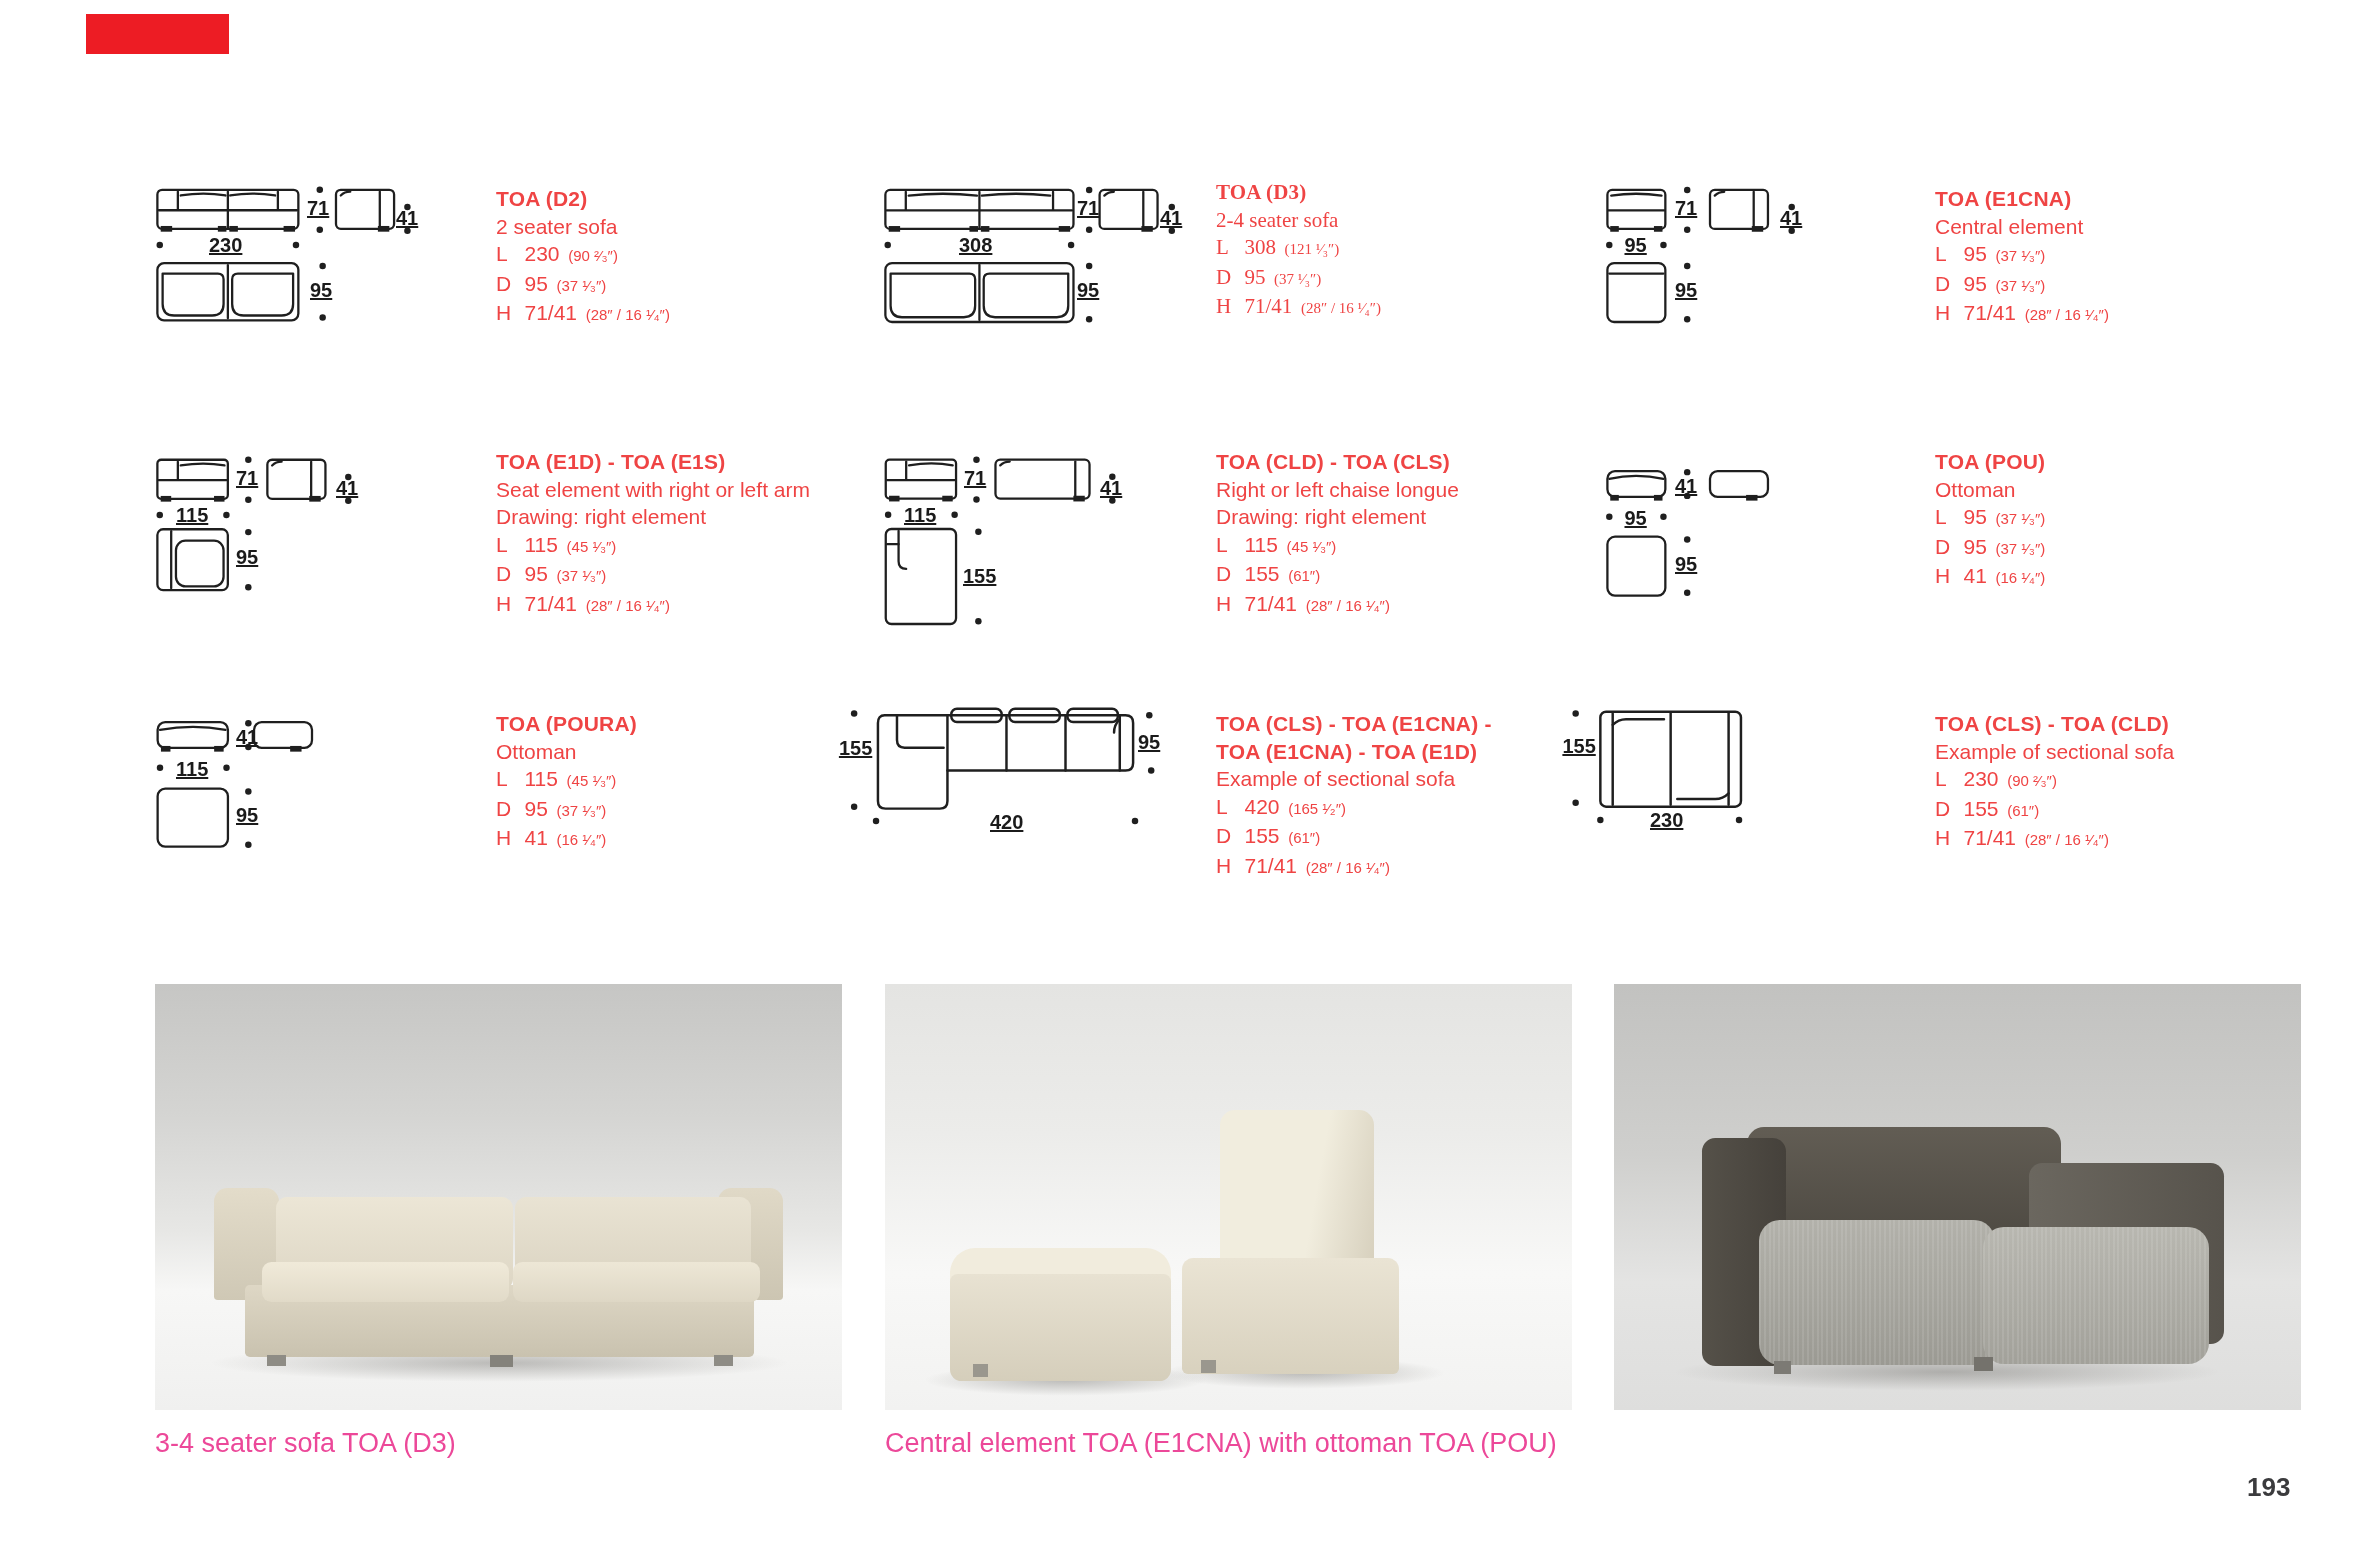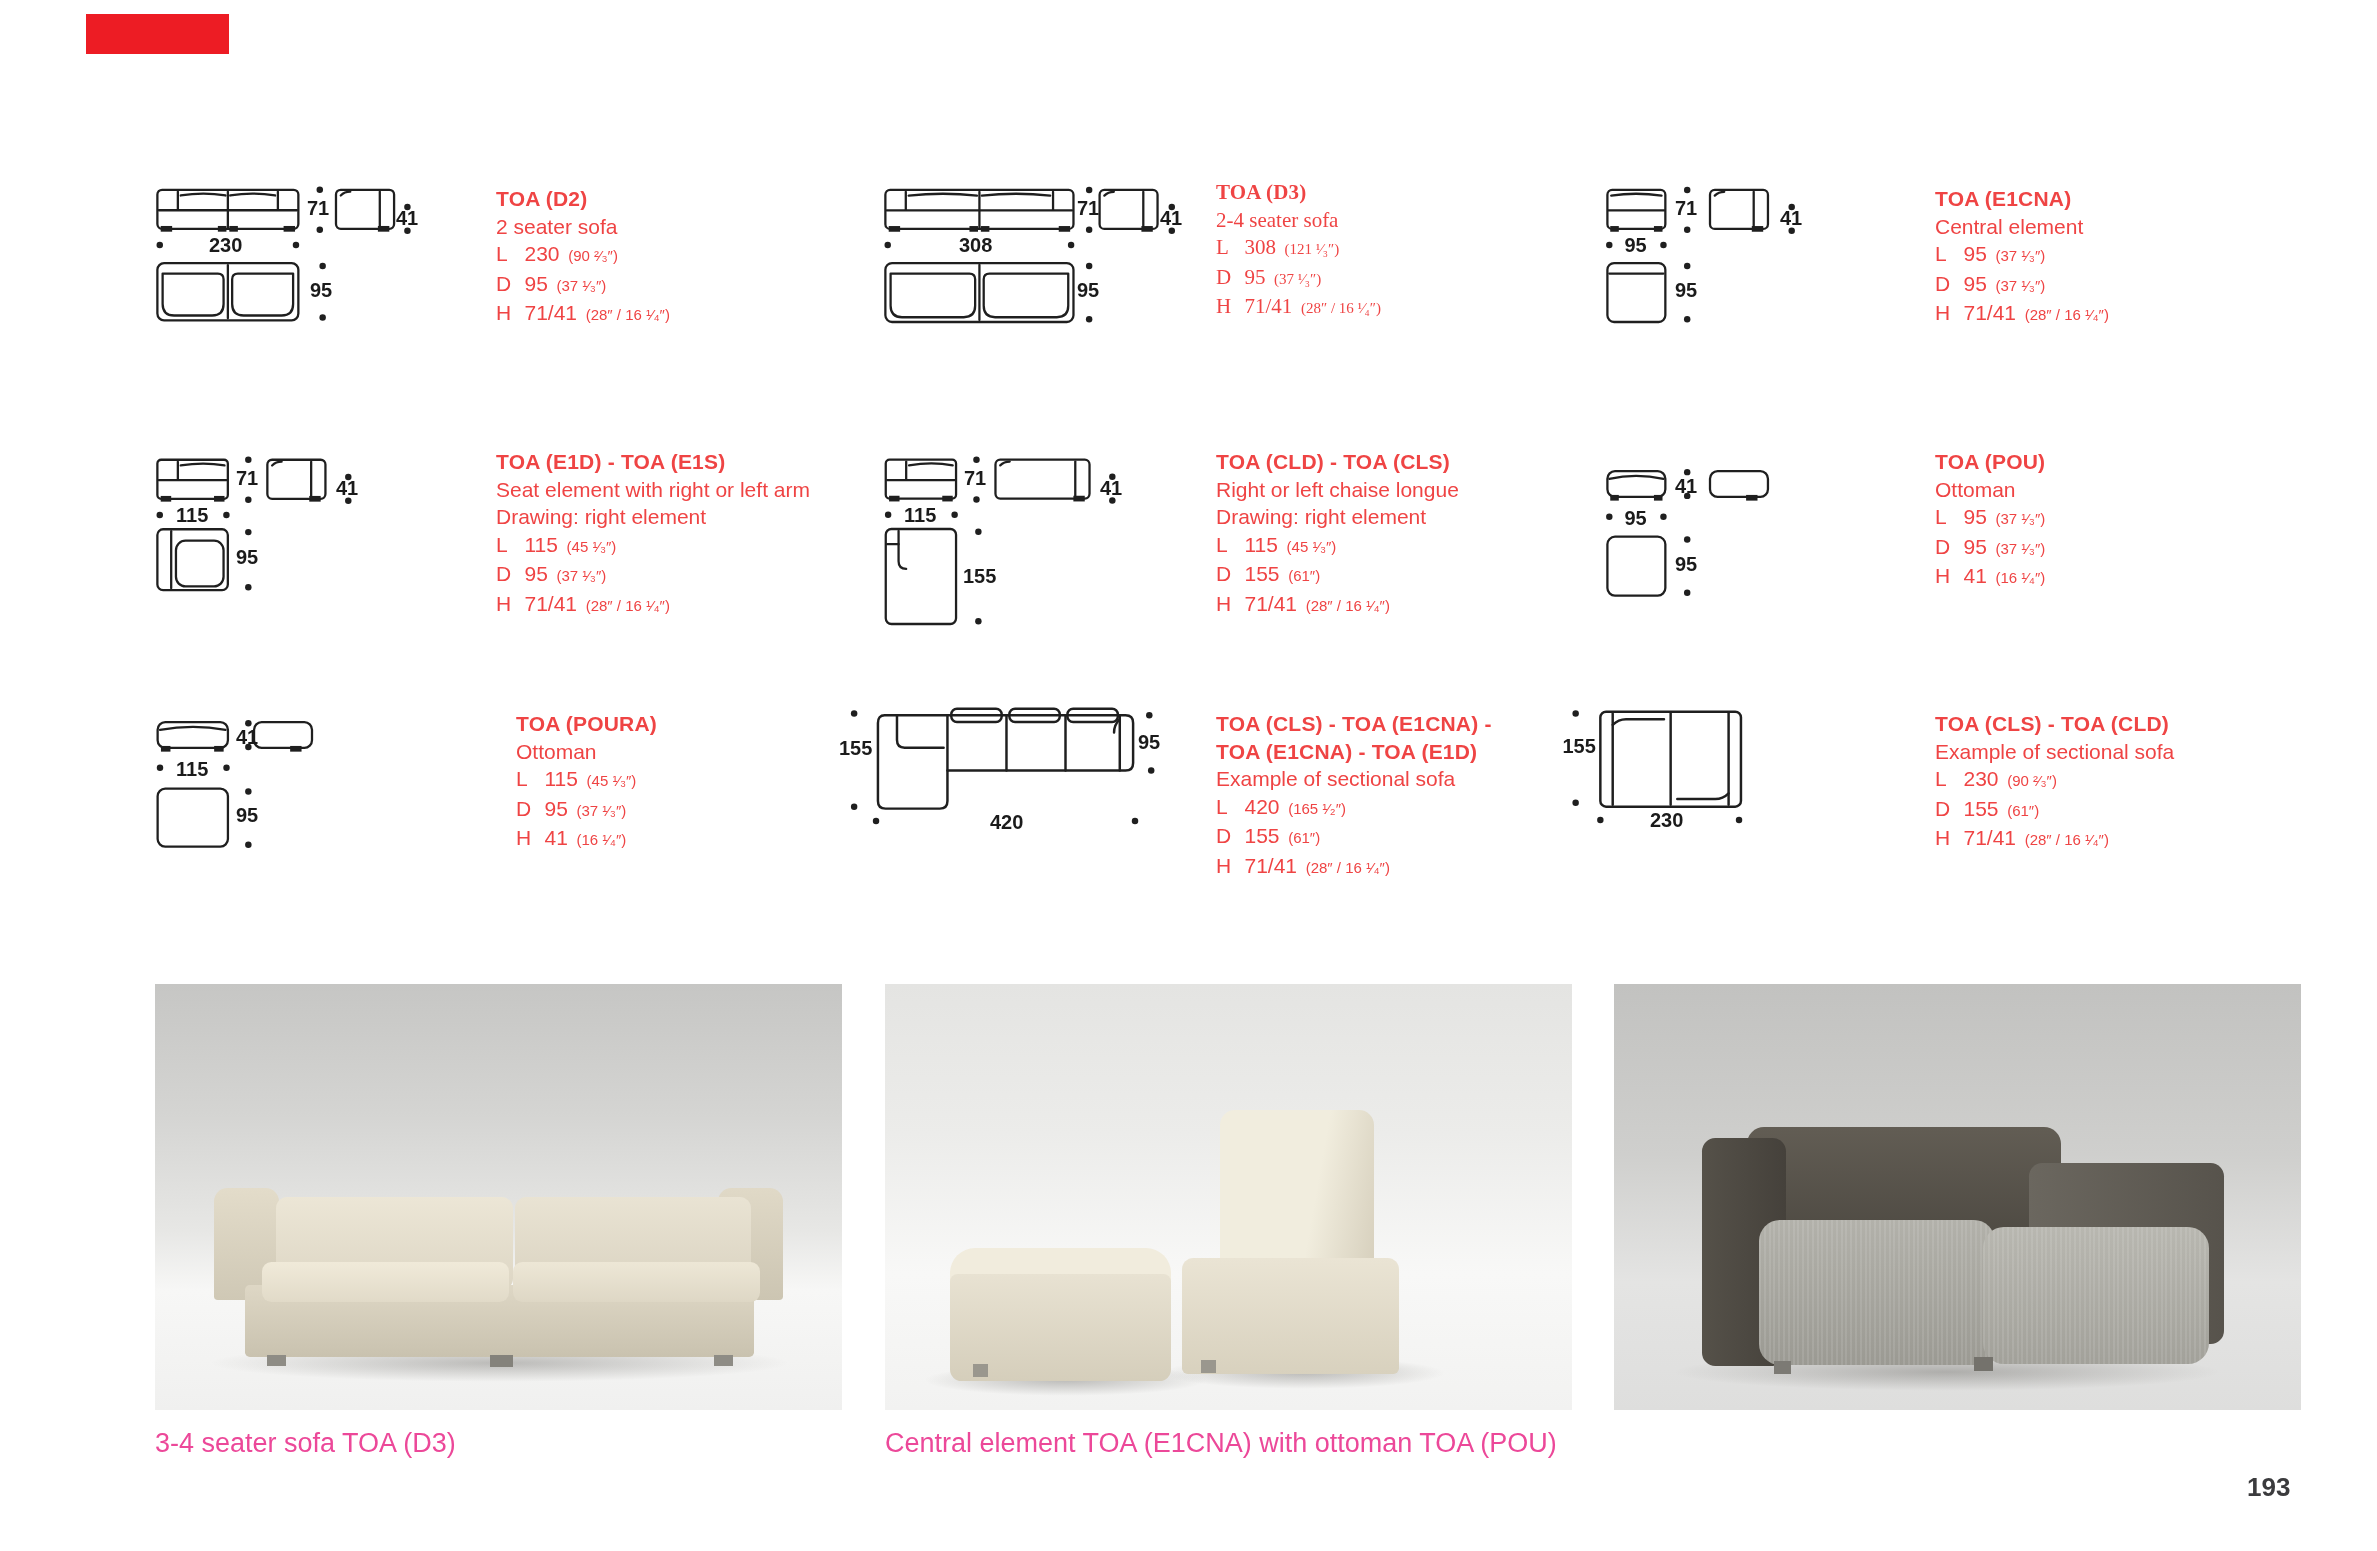--- a/index.html
+++ b/index.html
@@ -5,21 +5,21 @@
   html,body{margin:0;padding:0;background:#ffffff;}
   #page{position:relative;width:2378px;height:1551px;background:#ffffff;overflow:hidden;
         font-family:"Liberation Sans","DejaVu Sans",sans-serif;}
 
   
   .brand-tab{position:absolute;left:86px;top:14.3px;width:143px;height:40px;}
 
   
   .draw{position:absolute;}
   .draw svg{position:absolute;left:0;top:0;overflow:visible;}
-  .dim-label{position:absolute;font-weight:bold;font-size:20px;line-height:1;color:#1b1b1b;white-space:nowrap;}
+  .dim-label{position:absolute;font-weight:bold;font-size:20px;line-height:1;color:#1b1b1b;white-space:nowrap;text-decoration:underline;}
 
   
   .spec{position:absolute;width:457px;font-size:21px;line-height:27.6px;color:#ef4444;}
   .spec-title{font-weight:bold;letter-spacing:0.2px;}
   .spec-desc{}
   .spec-dim{white-space:nowrap;}
   .dk{display:inline-block;width:28.5px;}
   .dv{margin-right:8.6px;}
   .di{font-size:15px;}
 
@@ -354,21 +354,21 @@
       <div class="spec-dim"><span class="dk">D</span><span class="dv">155</span><span class="di">(61″)</span></div>
       <div class="spec-dim"><span class="dk">H</span><span class="dv">71/41</span><span class="di">(28″ / 16 ¹⁄₄″)</span></div>
     </div>
   <div class="spec" style="left:1935px;top:448px;">
       <div class="spec-title">TOA (POU)</div>
       <div class="spec-desc">Ottoman</div>
       <div class="spec-dim"><span class="dk">L</span><span class="dv">95</span><span class="di">(37 ¹⁄₃″)</span></div>
       <div class="spec-dim"><span class="dk">D</span><span class="dv">95</span><span class="di">(37 ¹⁄₃″)</span></div>
       <div class="spec-dim"><span class="dk">H</span><span class="dv">41</span><span class="di">(16 ¹⁄₄″)</span></div>
     </div>
-  <div class="spec" style="left:516px;top:710px;">
+  <div class="spec" style="left:496px;top:710px;">
       <div class="spec-title">TOA (POURA)</div>
       <div class="spec-desc">Ottoman</div>
       <div class="spec-dim"><span class="dk">L</span><span class="dv">115</span><span class="di">(45 ¹⁄₃″)</span></div>
       <div class="spec-dim"><span class="dk">D</span><span class="dv">95</span><span class="di">(37 ¹⁄₃″)</span></div>
       <div class="spec-dim"><span class="dk">H</span><span class="dv">41</span><span class="di">(16 ¹⁄₄″)</span></div>
     </div>
   <div class="spec" style="left:1216px;top:710px;">
       <div class="spec-title">TOA (CLS) - TOA (E1CNA) -</div>
       <div class="spec-title">TOA (E1CNA) - TOA (E1D)</div>
       <div class="spec-desc">Example of sectional sofa</div>

